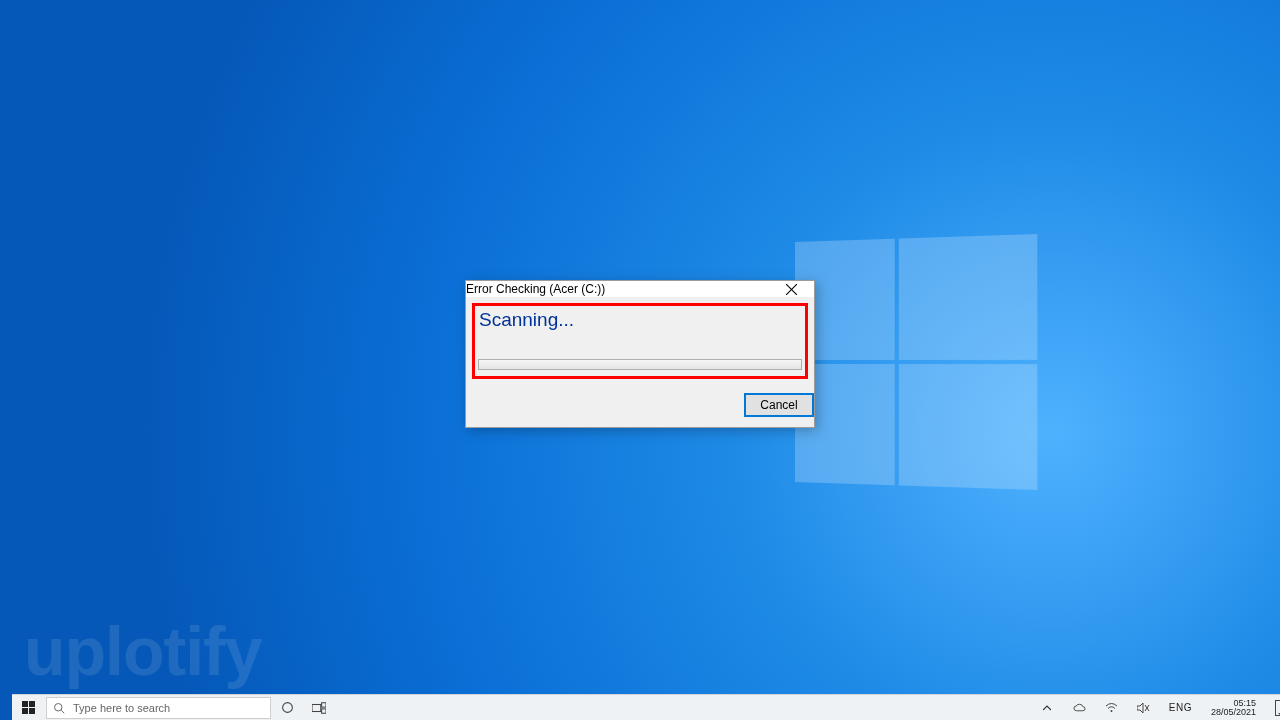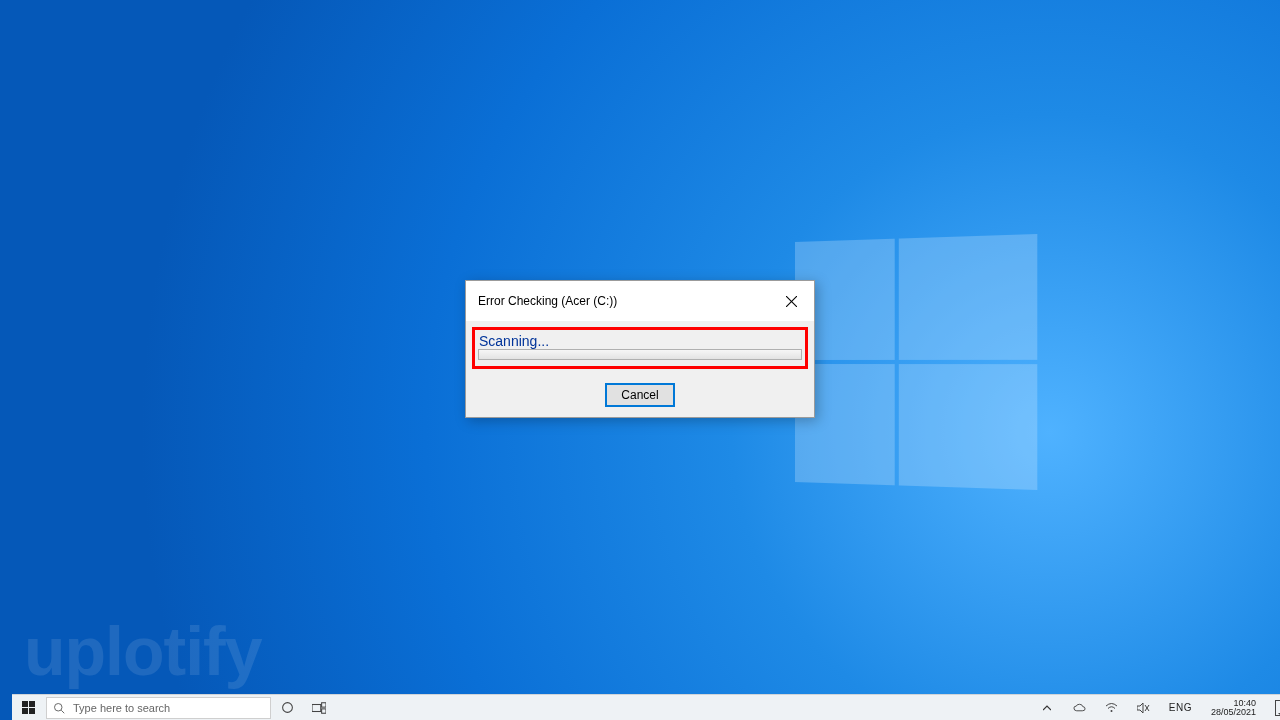--- a/index.html
+++ b/index.html
@@ -40,59 +40,60 @@
   .dialog {
     position: absolute;
     left: 465px; top: 280px;
     width: 350px;
     background: #f0f0f0;
     border: 1px solid #9b9b9b;
     box-shadow: 3px 3px 12px rgba(0,0,0,0.25);
     z-index: 5;
   }
   .dialog-titlebar {
-    height: 40px;
+    height: 16px;
     background: #ffffff;
     display: flex;
     align-items: center;
     justify-content: space-between;
-    padding-left: 12px;
+    padding-left: 0;
   }
   .dialog-title {
     font-size: 12px;
     color: #000;
   }
   .close-btn {
     width: 45px; height: 30px;
     display: flex; align-items: center; justify-content: center;
     cursor: default;
   }
   .close-btn svg { width: 11px; height: 11px; }
   .dialog-body {
     padding: 6px;
   }
   .highlight-box {
     border: 3px solid #ff0000;
     padding: 3px 3px 6px 3px;
   }
   .status-text {
     color: #003399;
-    font-size: 14px;
+    font-size: 19px;
+    margin-bottom: 28px;
     padding-left: 1px;
   }
   .progress {
     width: 100%;
     height: 11px;
     border: 1px solid #b0b0b0;
     background: repeating-linear-gradient(180deg,#f6f6f6,#e3e3e3 100%);
   }
   .dialog-footer {
     display: flex;
-    justify-content: center;
-    padding: 8px 16px 10px;
+    justify-content: flex-end;
+    padding: 8px 0 10px;
   }
   .cancel-btn {
     width: 70px; height: 24px;
     font-family: inherit;
     font-size: 12px;
     background: #e1e1e1;
     border: 2px solid #0078d7;
   }
 
   
@@ -237,21 +238,21 @@
     </div>
     <div class="tray-ico">
       <svg width="13" height="12" viewBox="0 0 13 12">
         <polygon points="0,4 3,4 6,1 6,11 3,8 0,8" fill="none" stroke="#444" stroke-width="1"></polygon>
         <line x1="8" y1="3" x2="12" y2="9" stroke="#444" stroke-width="1"></line>
         <line x1="12" y1="3" x2="8" y2="9" stroke="#444" stroke-width="1"></line>
       </svg>
     </div>
     <span class="lang">ENG</span>
     <div class="clock">
-      <div>10:40</div>
+      <div>05:15</div>
       <div>28/05/2021</div>
     </div>
     <div class="tray-ico" style="position:relative">
       <div class="action-center"></div>
       <span style="position:absolute;bottom:-2px;right:-2px;font-size:7px;background:#fff;padding:0 1px;border-radius:2px;">21</span>
     </div>
   </div>
 </div>
 
 </body></html>

